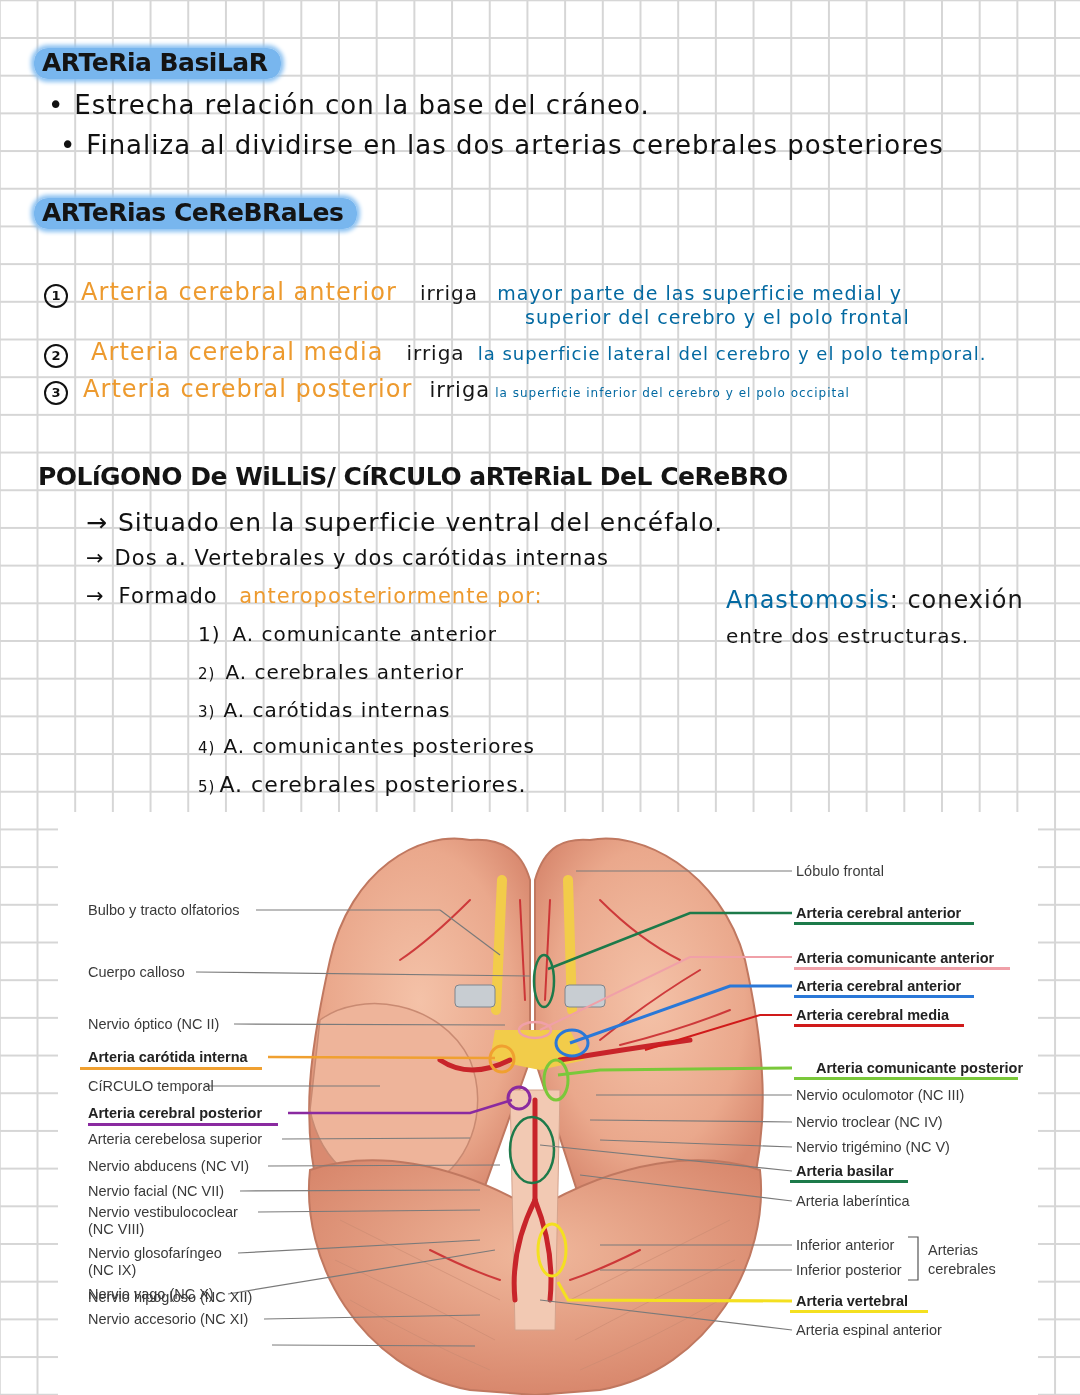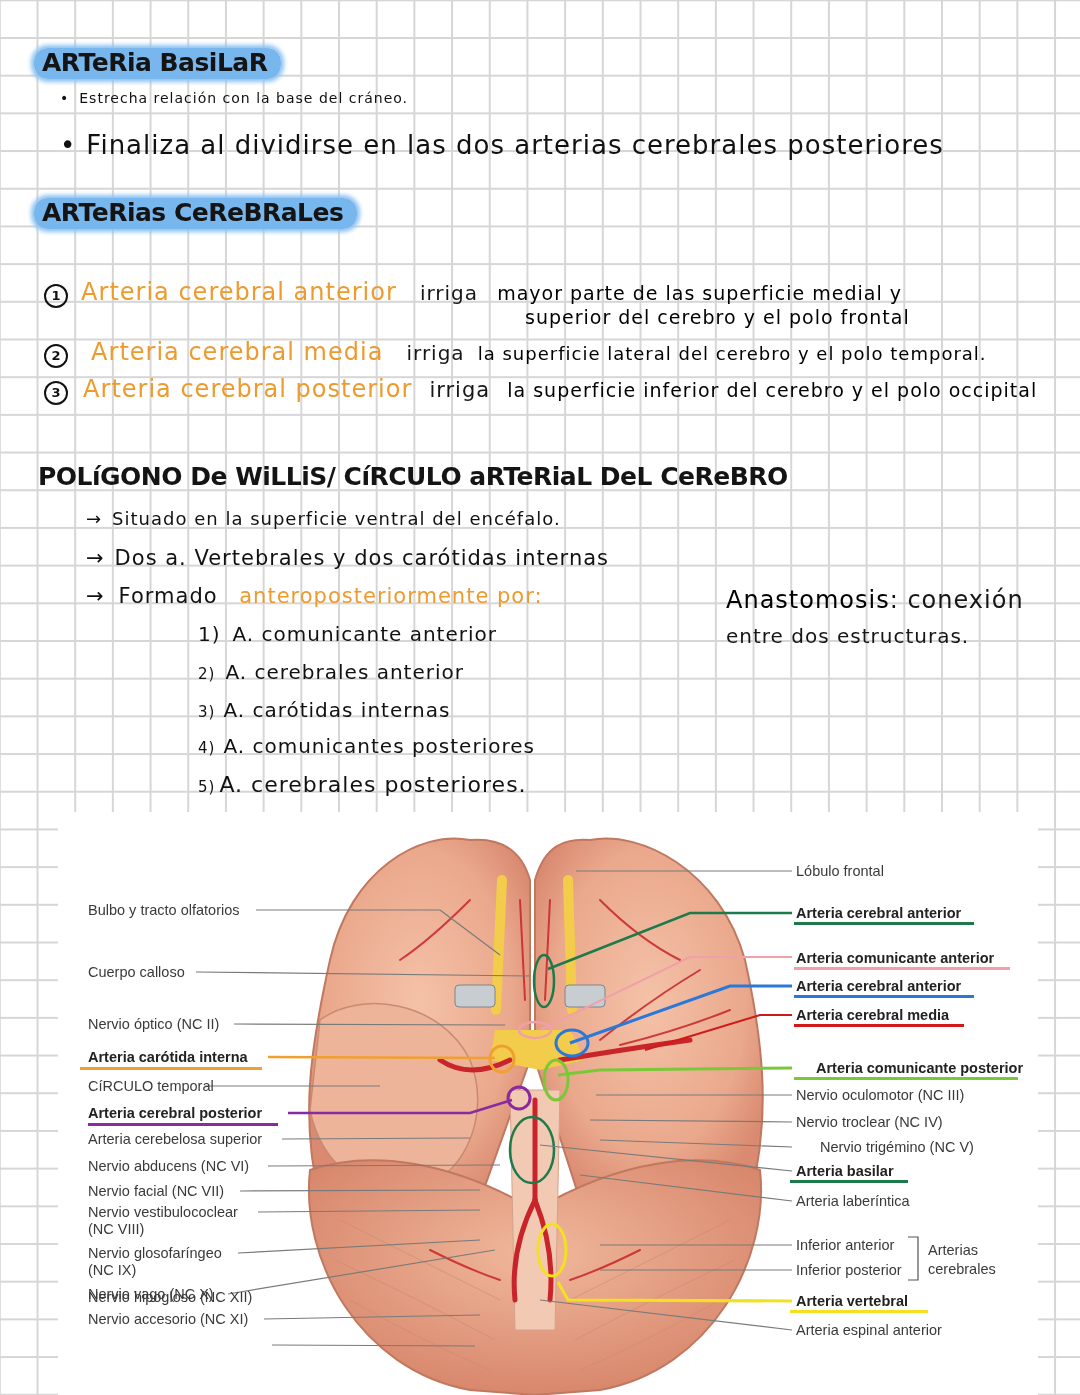--- a/index.html
+++ b/index.html
@@ -14,38 +14,38 @@
     font-family:"DejaVu Sans",sans-serif;
   }
   .abs{position:absolute;white-space:nowrap;}
   .hand{font-family:"DejaVu Sans",sans-serif;letter-spacing:1px;color:#111;}
   .heading{font-family:"DejaVu Sans",sans-serif;font-weight:bold;font-size:25px;color:#141414;letter-spacing:-0.5px;}
   .hl{
     background:#78b6ee;border-radius:14px;padding:0 14px 2px 8px;
     box-shadow:0 0 4px 3px #8cc2f2;
   }
   .orange{color:#ed9a2e;}
-  .red{color:#000000;}
+  .red{color:#0369a1;}
   .black{color:#161616;}
   .num{
     display:inline-block;width:20px;height:20px;border:2px solid #111;border-radius:50%;
     font-size:13px;line-height:20px;text-align:center;font-weight:bold;color:#111;
   }
   .figure{position:absolute;left:58px;top:812px;width:980px;height:583px;background:#fff;}
   .lbl{position:absolute;font-family:"Liberation Sans",sans-serif;font-size:14.5px;color:#3a3a3a;white-space:nowrap;}
   .lbl.b{font-weight:bold;color:#222;}
   .uline{position:absolute;height:2.5px;}
 </style>
 </head>
 <body>
 
 <div class="abs heading" style="left:34px;top:48px;">
   <span class="hl">ARTeRia BasiLaR</span>
 </div>
-<div class="abs hand" style="left:60px;top:90px;font-size:14px;">
+<div class="abs hand" style="left:48px;top:90px;font-size:26px;">
   <span style="margin-right:10px;">•</span><span>Estrecha relación con la base del cráneo.</span>
 </div>
 <div class="abs hand" style="left:60px;top:130px;font-size:26px;">
   <span style="margin-right:10px;">•</span><span>Finaliza al dividirse en las dos arterias cerebrales   posteriores</span>
 </div>
 
 <div class="abs heading" style="left:34px;top:198px;">
   <span class="hl">ARTeRias CeReBRaLes</span>
 </div>
 
@@ -61,26 +61,26 @@
   <span class="num">2</span>
   <span class="hand orange" style="font-size:24px;margin-left:18px;">Arteria   cerebral   media</span>
   <span class="hand black" style="font-size:20px;margin-left:18px;">irriga</span>
   <span class="hand red" style="font-size:18px;margin-left:8px;">la superficie  lateral del cerebro  y el polo temporal.</span>
 </div>
 
 <div class="abs" style="left:44px;top:375px;">
   <span class="num">3</span>
   <span class="hand orange" style="font-size:24px;margin-left:10px;">Arteria  cerebral  posterior</span>
   <span class="hand black" style="font-size:21px;margin-left:12px;">irriga</span>
-  <span class="hand red" style="font-size:19px;margin-left:12px;">la  superficie  inferior  del  cerebro  y el  polo  occipital</span>
+  <span class="hand red" style="font-size:12px;">la  superficie  inferior  del  cerebro  y el  polo  occipital</span>
 </div>
 
 <div class="abs heading" style="left:38px;top:462px;font-size:25px;">POLíGONO De WiLLiS/ CíRCULO aRTeRiaL DeL CeReBRO</div>
 
-<div class="abs hand" style="left:86px;top:508px;font-size:18px;">
+<div class="abs hand" style="left:86px;top:508px;font-size:25px;">
   <span style="margin-right:10px;">→</span><span>Situado  en   la  superficie  ventral  del   encéfalo.</span>
 </div>
 <div class="abs hand" style="left:86px;top:546px;font-size:21px;">
   <span style="margin-right:10px;">→</span><span>Dos  a. Vertebrales   y  dos  carótidas  internas</span>
 </div>
 <div class="abs hand" style="left:86px;top:584px;font-size:21px;">
   <span style="margin-right:14px;">→</span><span>Formado</span>
   <span class="orange" style="margin-left:14px;">anteroposteriormente  por:</span>
 </div>
 
@@ -236,21 +236,21 @@
 <div class="lbl b" style="left:796px;top:950px;">Arteria comunicante anterior</div>
 <div class="uline" style="left:794px;top:967px;width:216px;background:#f0a0a8;"></div>
 <div class="lbl b" style="left:796px;top:978px;">Arteria cerebral anterior</div>
 <div class="uline" style="left:794px;top:995px;width:180px;background:#2a78d8;"></div>
 <div class="lbl b" style="left:796px;top:1007px;">Arteria cerebral media</div>
 <div class="uline" style="left:794px;top:1024px;width:170px;background:#d01a1a;"></div>
 <div class="lbl b" style="left:796px;top:1060px;margin-left:20px;">Arteria comunicante posterior</div>
 <div class="uline" style="left:794px;top:1077px;width:224px;background:#7ac83a;"></div>
 <div class="lbl" style="left:796px;top:1087px;">Nervio oculomotor (NC III)</div>
 <div class="lbl" style="left:796px;top:1114px;">Nervio troclear (NC IV)</div>
-<div class="lbl" style="left:796px;top:1139px;margin-left:24px;">Nervio trigémino (NC V)</div>
+<div class="lbl" style="left:796px;top:1139px;">Nervio trigémino (NC V)</div>
 <div class="lbl b" style="left:796px;top:1163px;">Arteria basilar</div>
 <div class="uline" style="left:790px;top:1180px;width:118px;background:#1d7a4a;"></div>
 <div class="lbl" style="left:796px;top:1193px;">Arteria laberíntica</div>
 <div class="lbl" style="left:796px;top:1237px;">Inferior anterior</div>
 <div class="lbl" style="left:796px;top:1262px;">Inferior posterior</div>
 <div class="lbl" style="left:928px;top:1242px;">Arterias</div>
 <div class="lbl" style="left:928px;top:1261px;">cerebrales</div>
 <div class="lbl b" style="left:796px;top:1293px;">Arteria vertebral</div>
 <div class="uline" style="left:790px;top:1310px;width:138px;background:#f4e020;"></div>
 <div class="lbl" style="left:796px;top:1322px;">Arteria espinal anterior</div>

